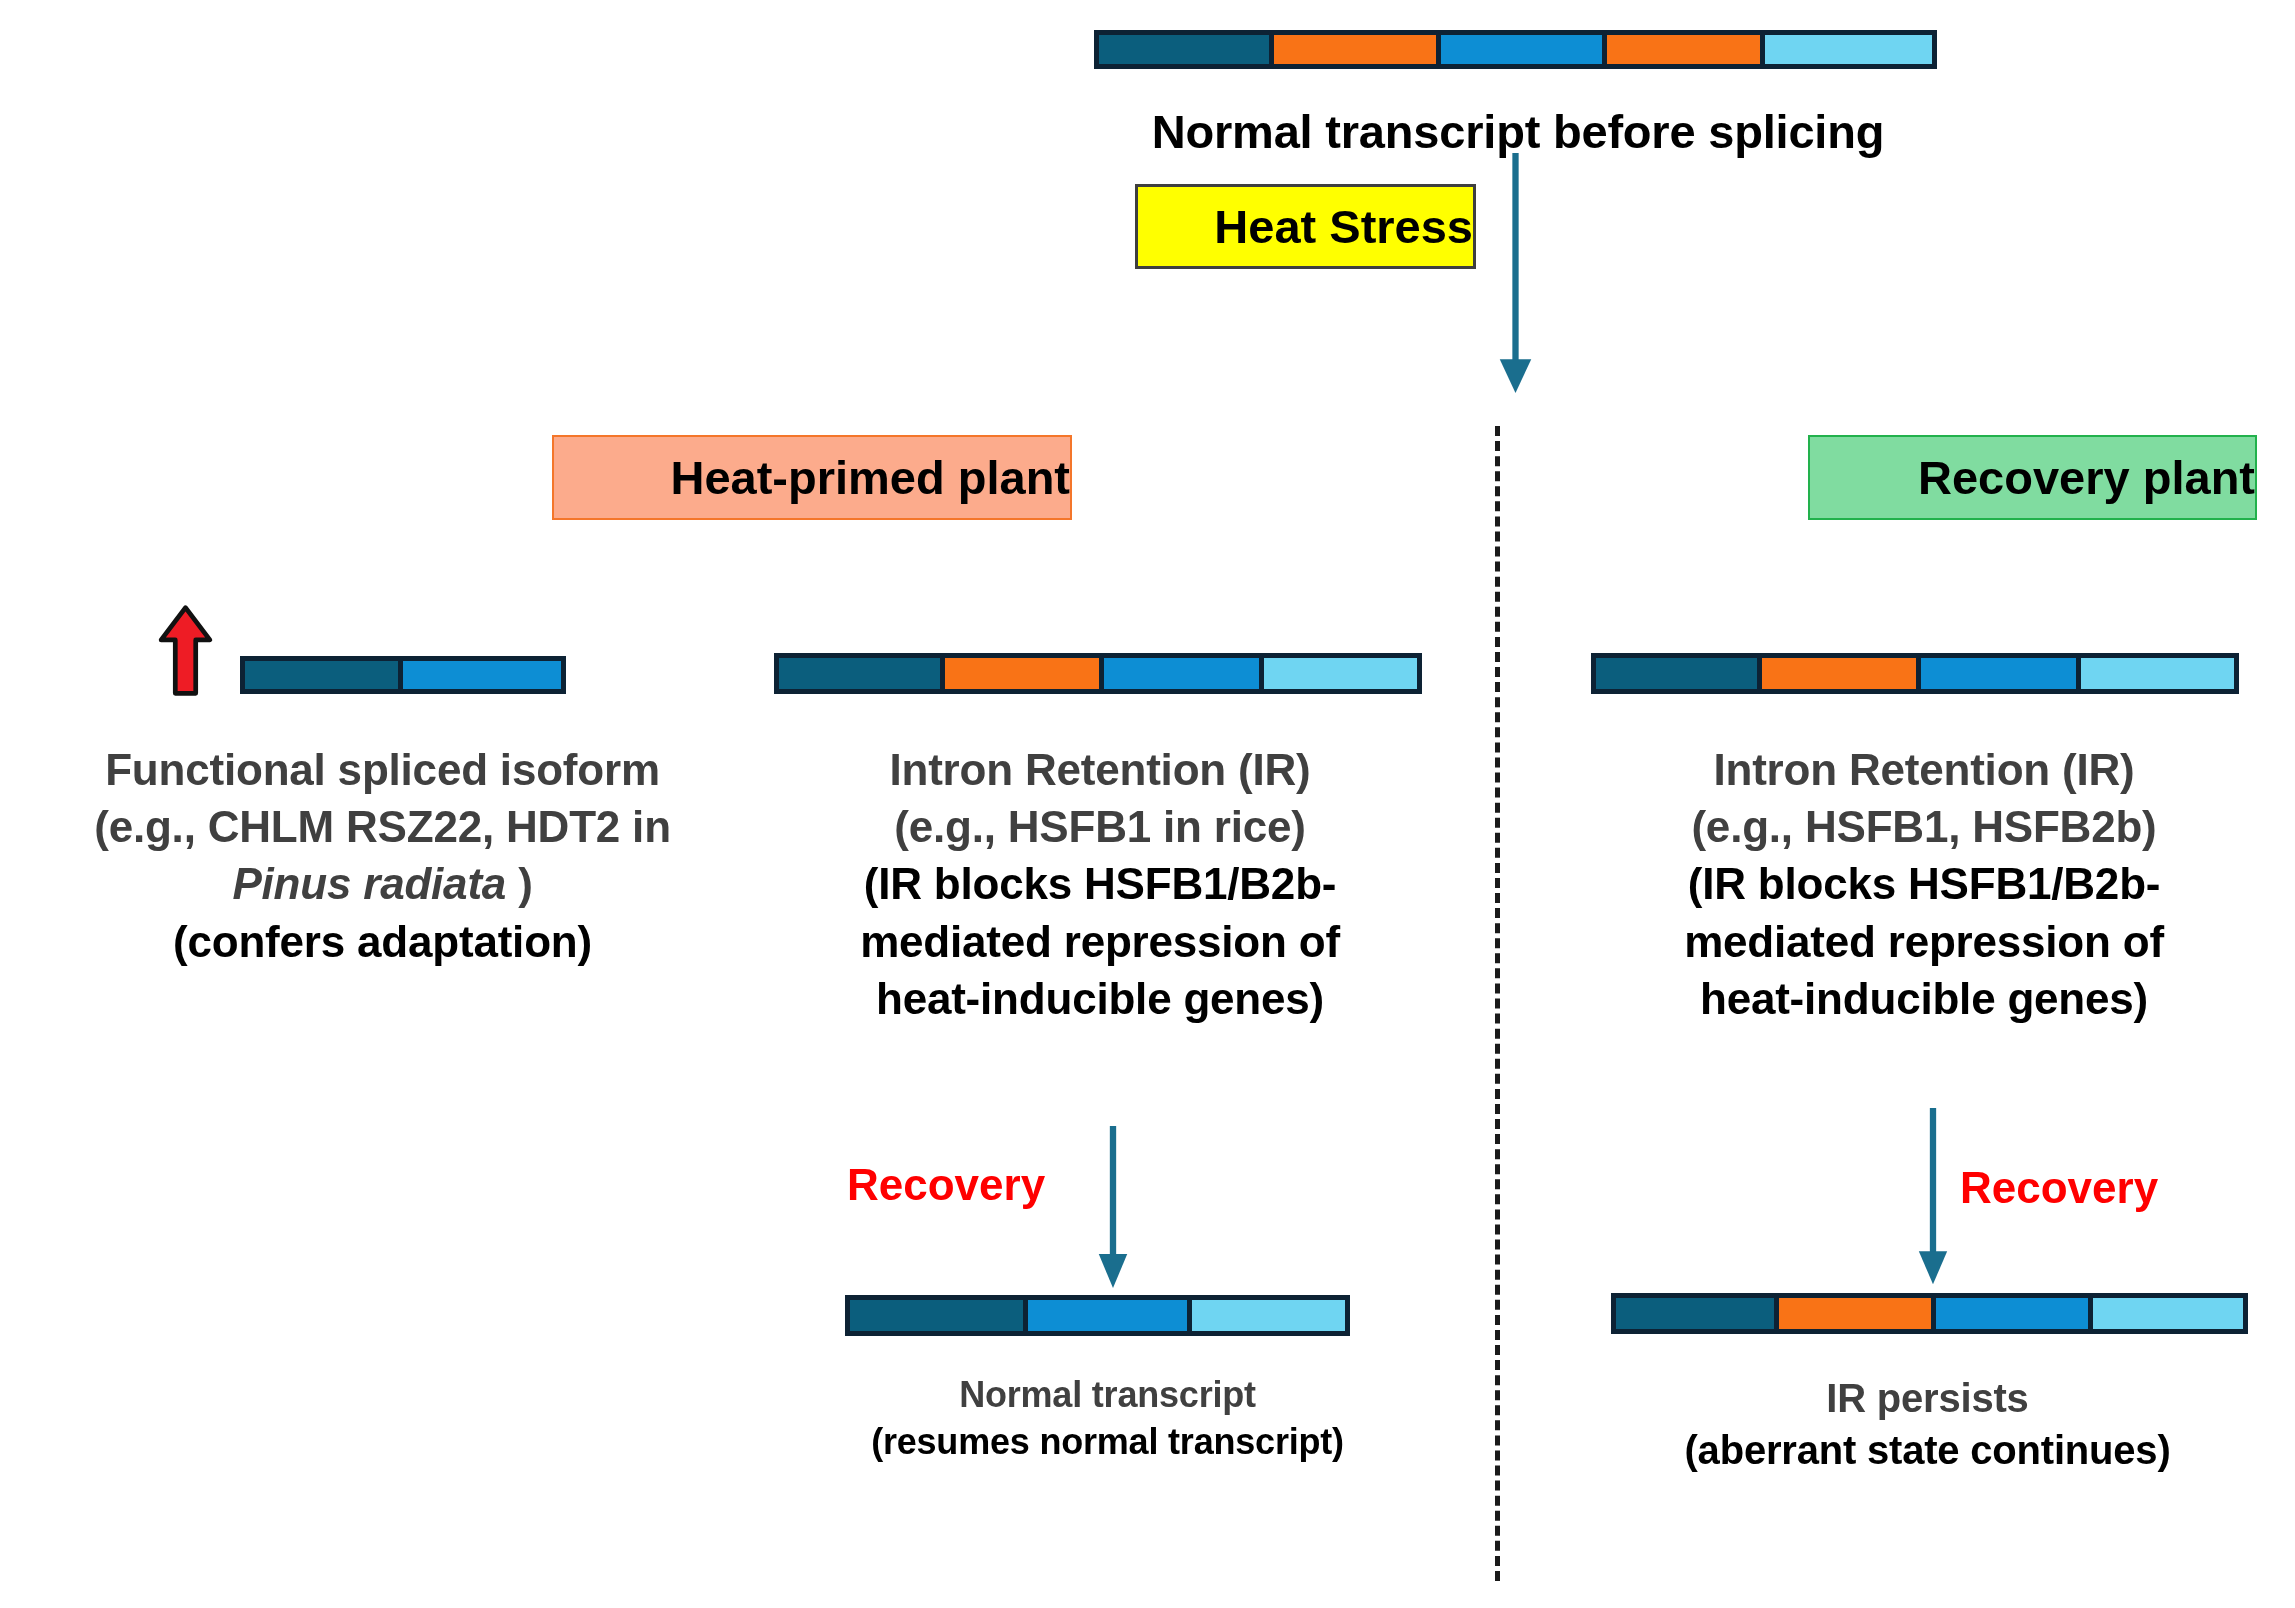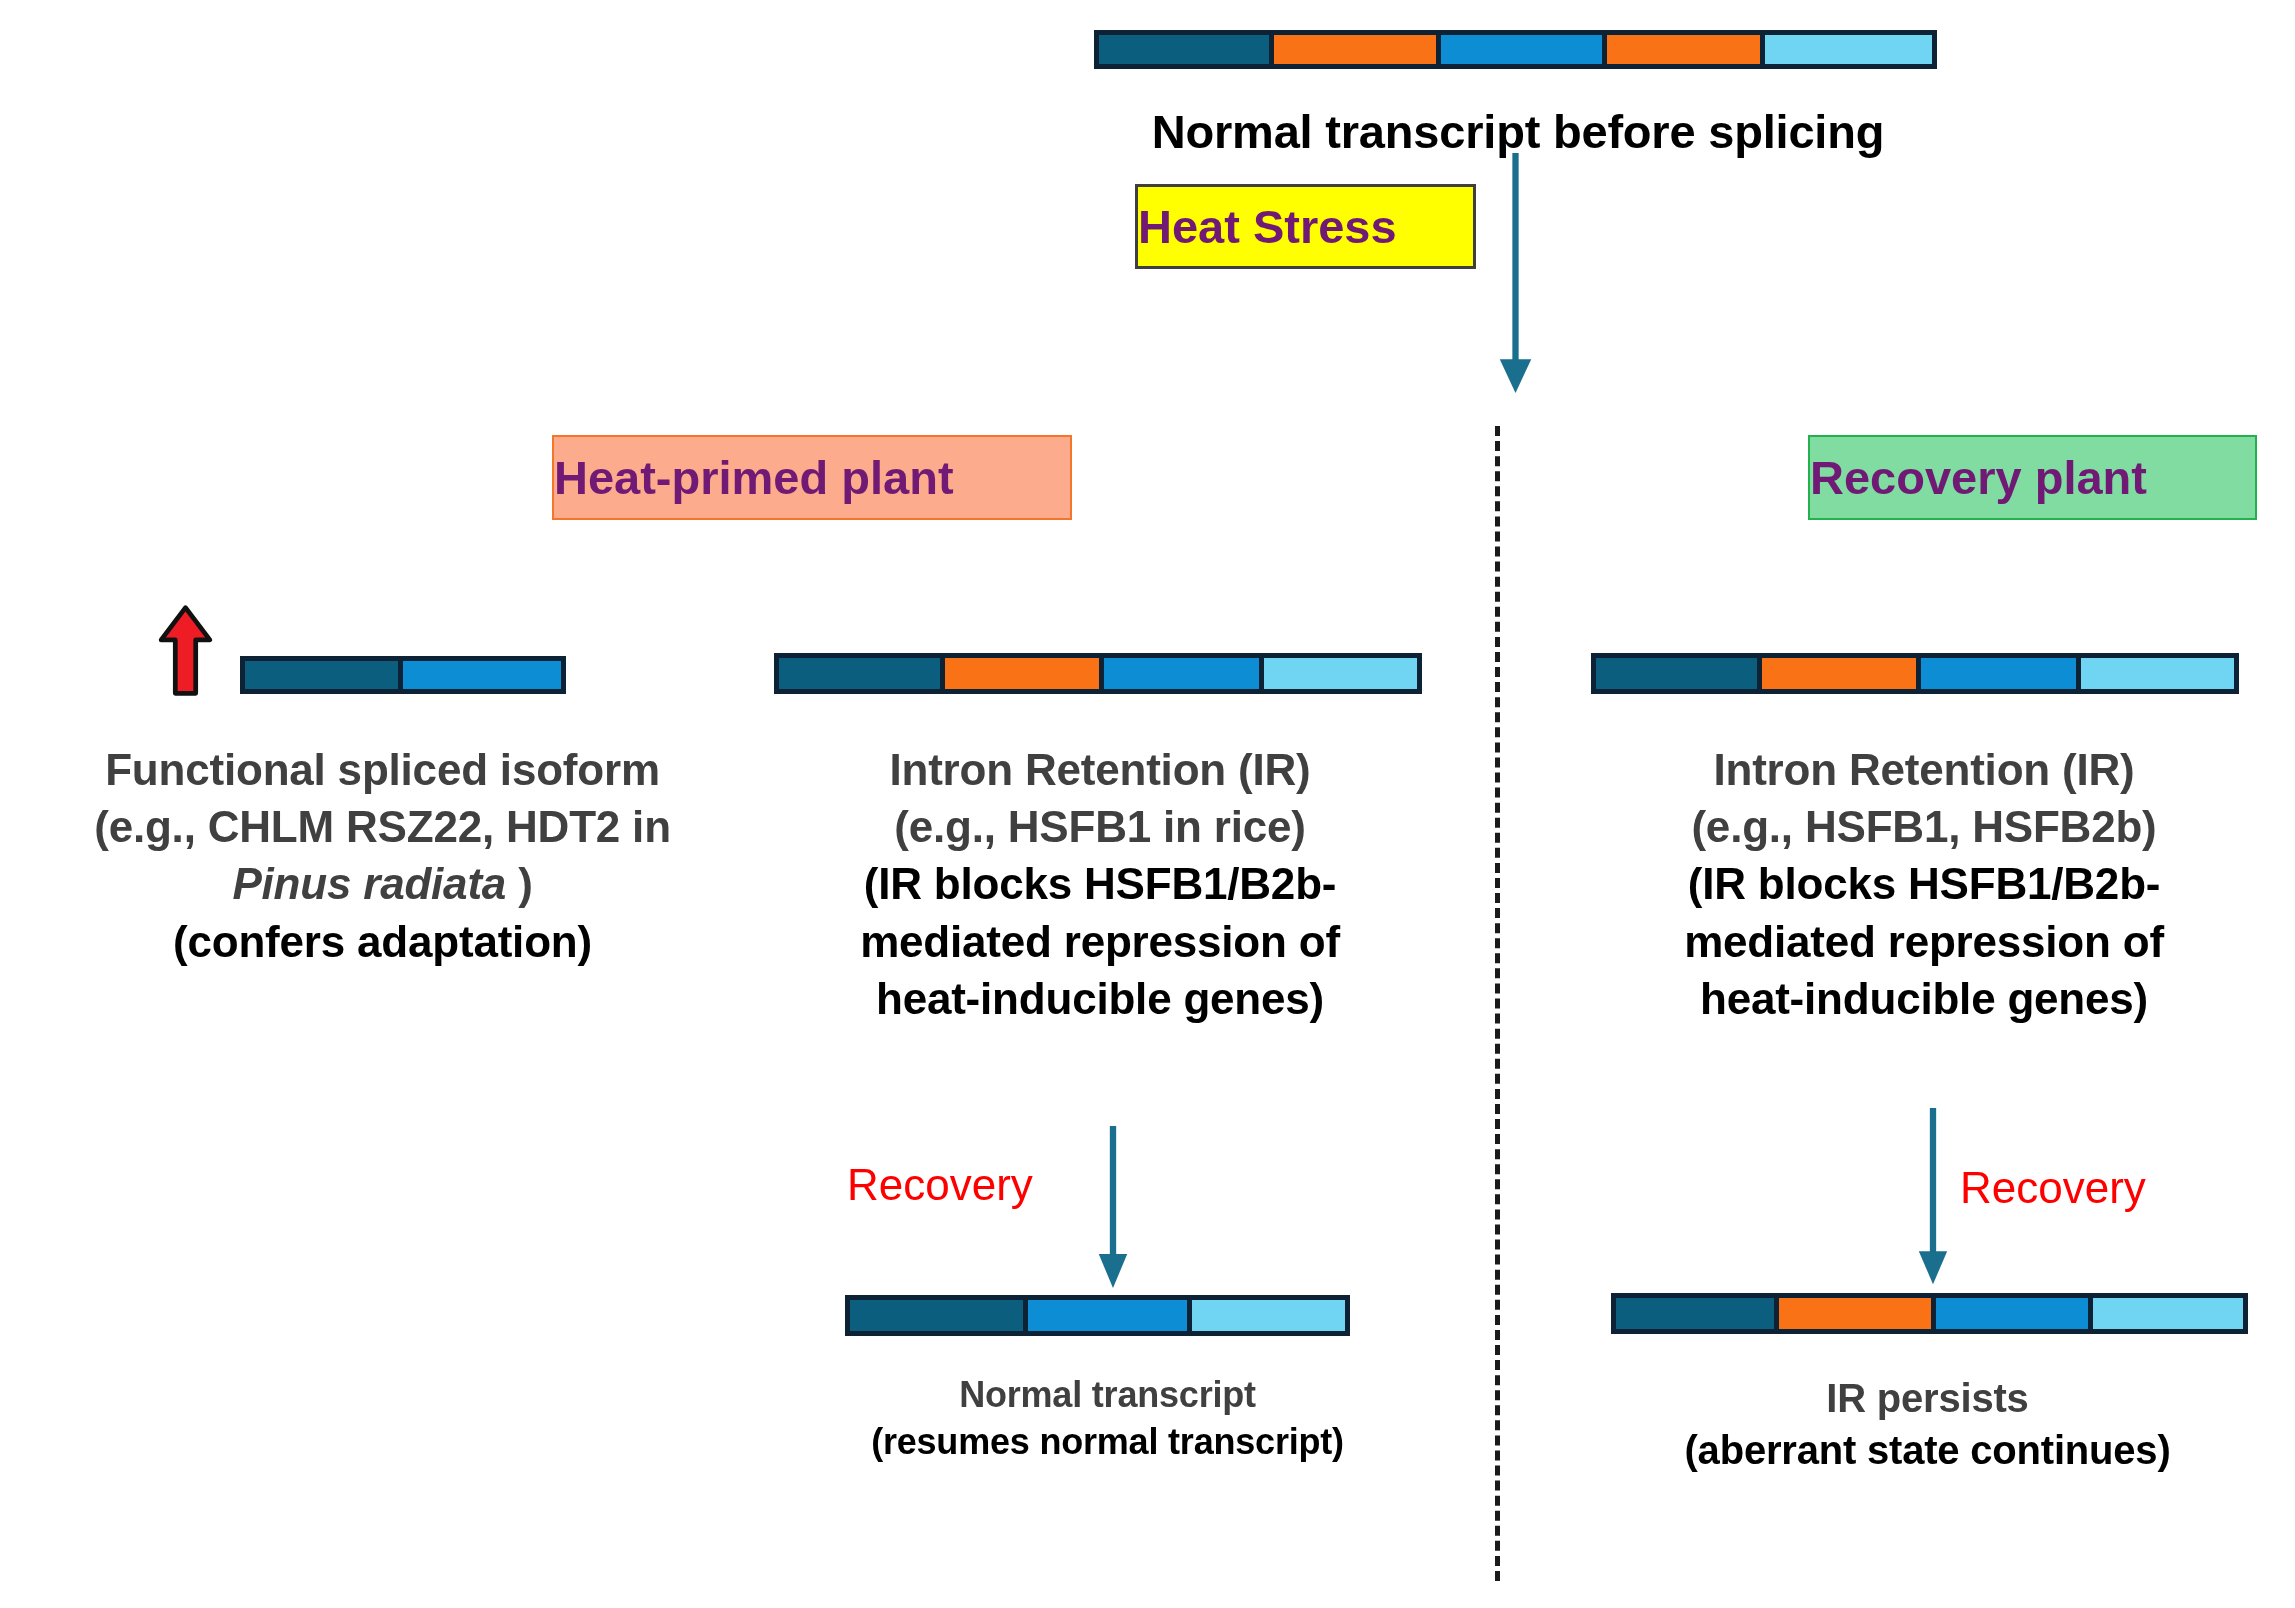--- a/index.html
+++ b/index.html
@@ -42,35 +42,35 @@
   .txt .red{color:#000000;display:block;}
   .txt .blk{color:#404040;display:block;}
   .txt .ital{font-style:italic;}
 
   
   .labelbox{
     position:absolute;
     box-sizing:border-box;
     display:flex;
     align-items:center;
-    justify-content:flex-start;
+    justify-content:flex-end;
     font-weight:bold;
-    color:#701a75;
+    color:#000000;
     white-space:nowrap;
   }
 
   
   .vline{position:absolute;}
   .divider{
     position:absolute;
     border-left:5.5px dashed #1a1a1a;
   }
   .arrowlabel{
     position:absolute;
-    font-weight:normal;
+    font-weight:bold;
     color:#ff0000;
     white-space:nowrap;
   }
   svg{display:block;overflow:visible;}
 </style>
 </head>
 <body>
 
 <div id="canvas">
 

